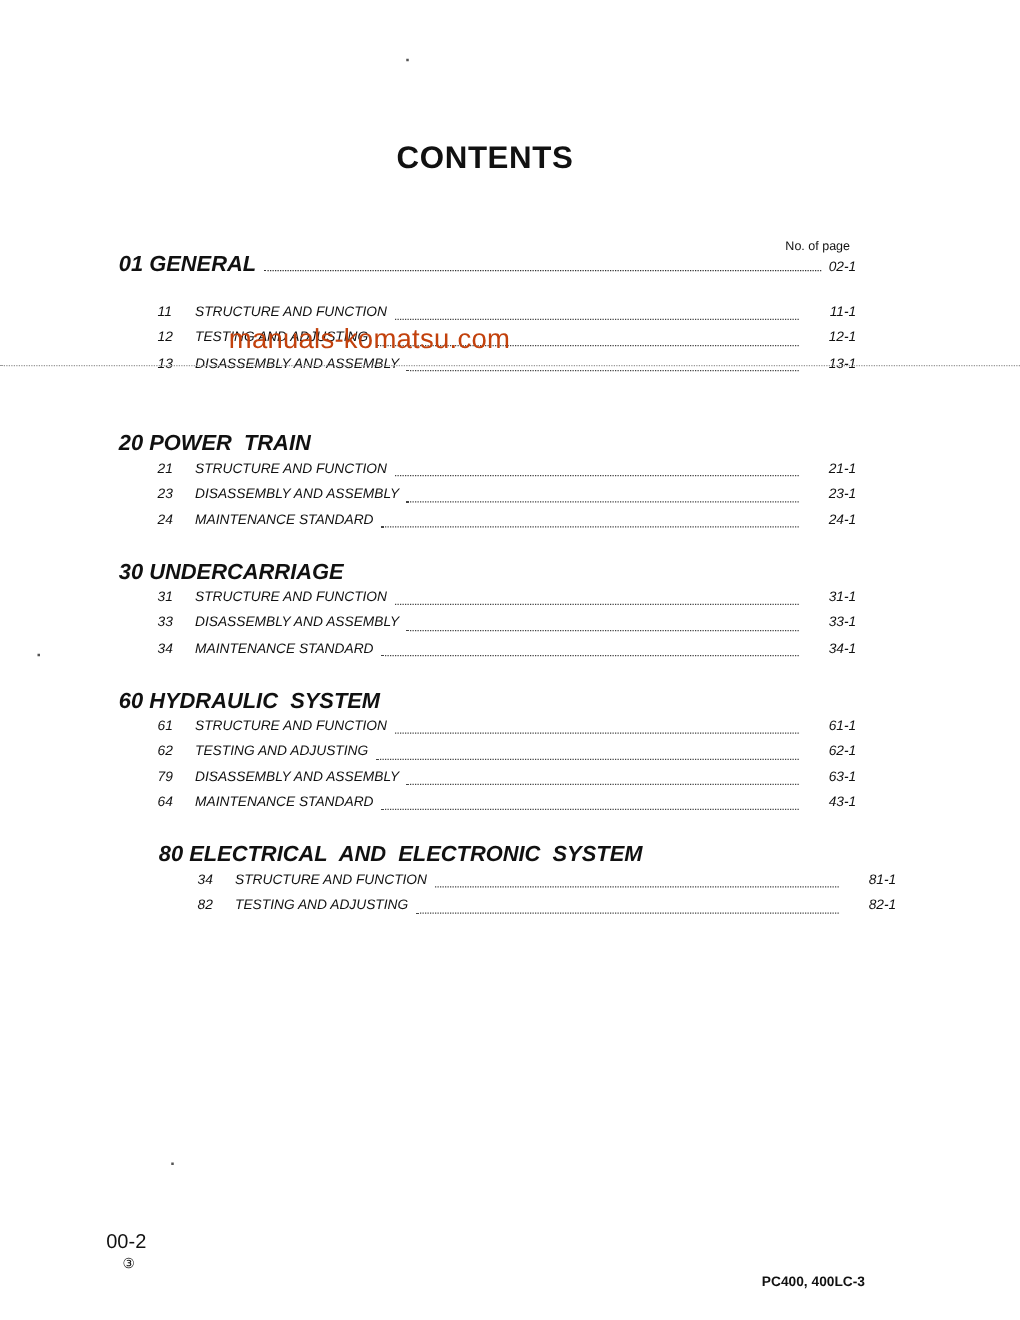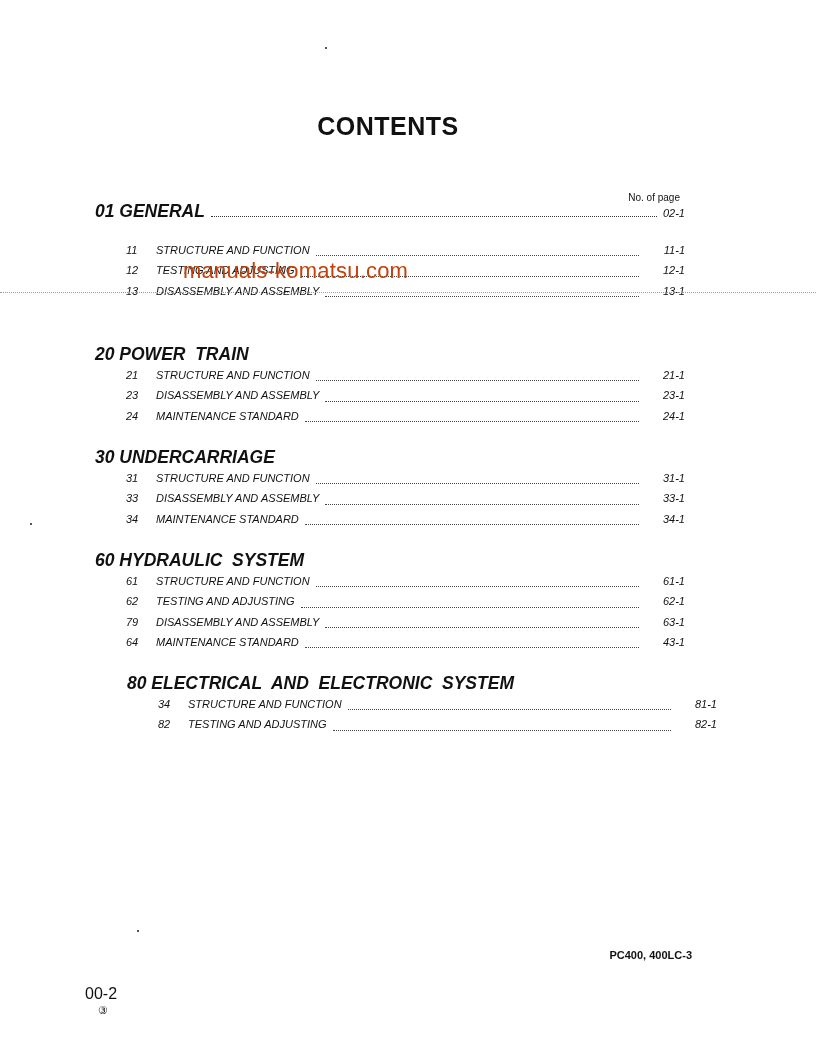--- a/index.html
+++ b/index.html
@@ -13,21 +13,21 @@
     .sec-h.solo .pg { font-weight: normal; font-size: 11px; }
     .row { display: flex; align-items: flex-end; height: 20.3px; line-height: 20.3px; font-size: 11px; }
     .row .num { width: 30px; padding-left: 31px; }
     .row .lbl { white-space: nowrap; }
     .row .dots { flex: 1; border-bottom: 1px dotted #444; margin: 0 6px 4px 6px; height: 0; }
     .row .pg { width: 40px; text-align: right; }
     .watermark { position: absolute; left: 183px; top: 258px; font-size: 22px; color: #c2410c; letter-spacing: 0.2px; }
     .scanline { position: absolute; left: 0; right: 0; top: 292px; height: 0; border-top: 1px dotted #999; }
     .foot-l { position: absolute; left: 85px; top: 985px; font-size: 16px; }
     .foot-rev { position: absolute; left: 98px; top: 1004px; font-size: 11px; }
-    .foot-r { position: absolute; right: 124px; top: 949px; font-size: 11px; font-weight: bold; }
+    .foot-r { position: absolute; right: 124px; top: 1020px; font-size: 11px; font-weight: bold; }
     .speck { position: absolute; width: 2px; height: 2px; background: #555; }
   </style>
 </head>
 <body>
 
 <div class="title">CONTENTS</div>
 <div class="nop">No. of page</div>
 
 <div class="sec" style="top:200px;">
   <div class="sec-h solo">

